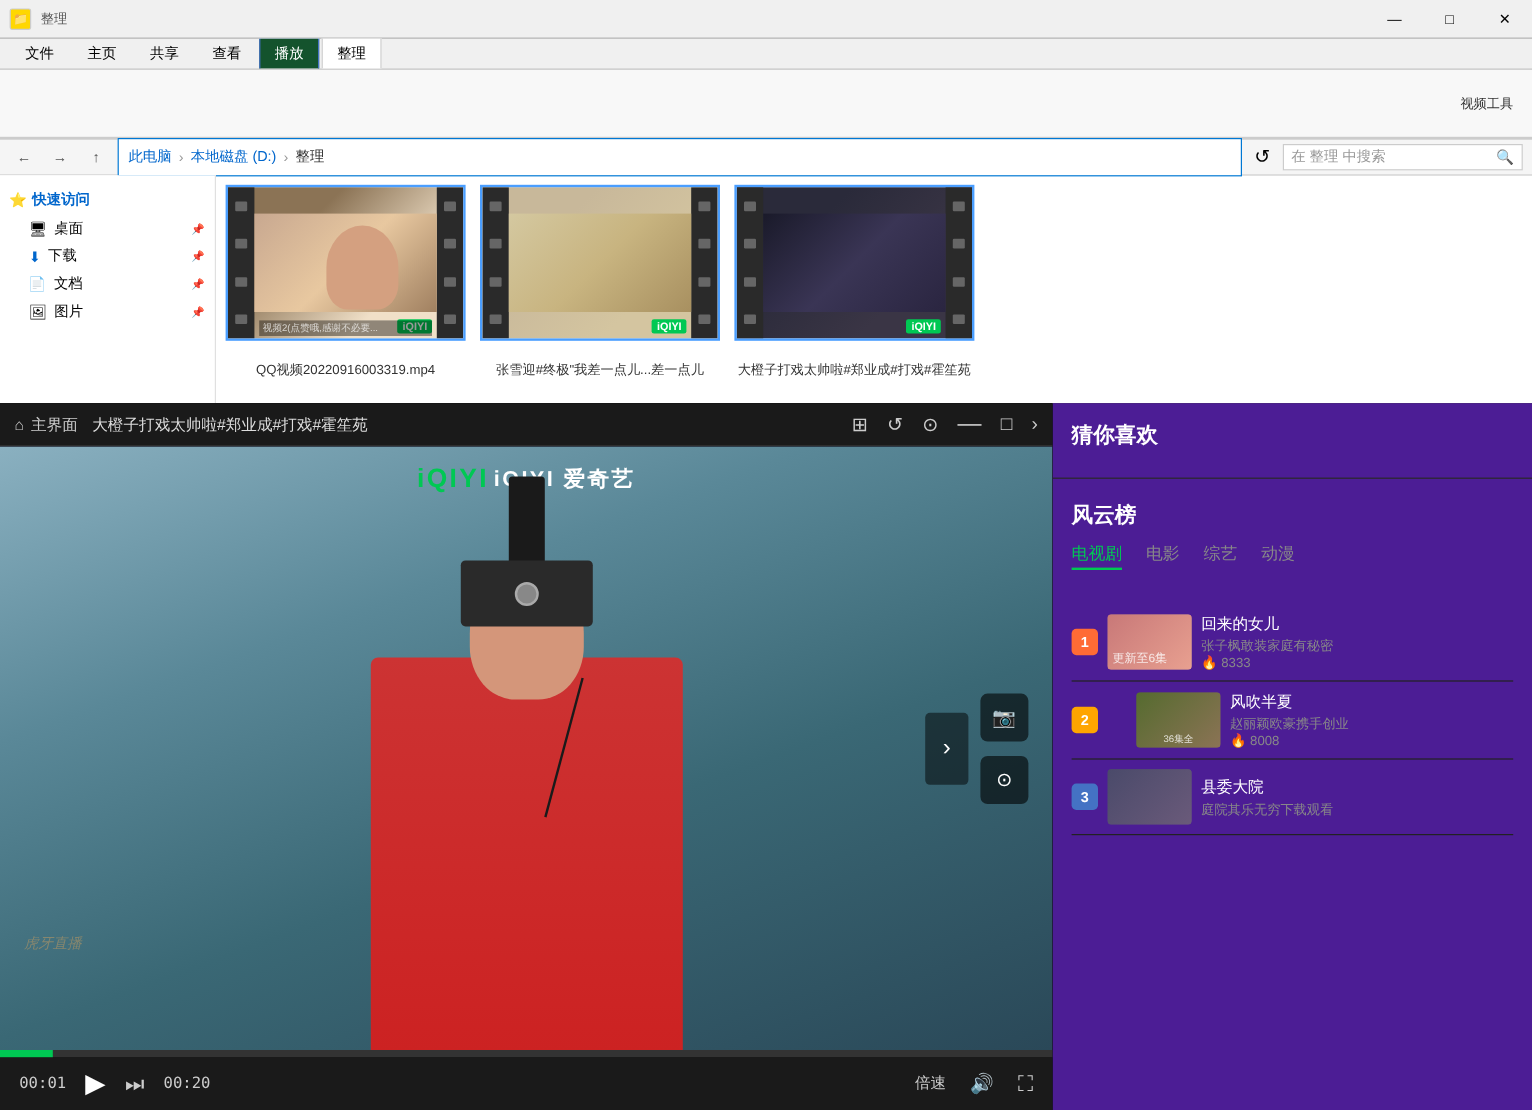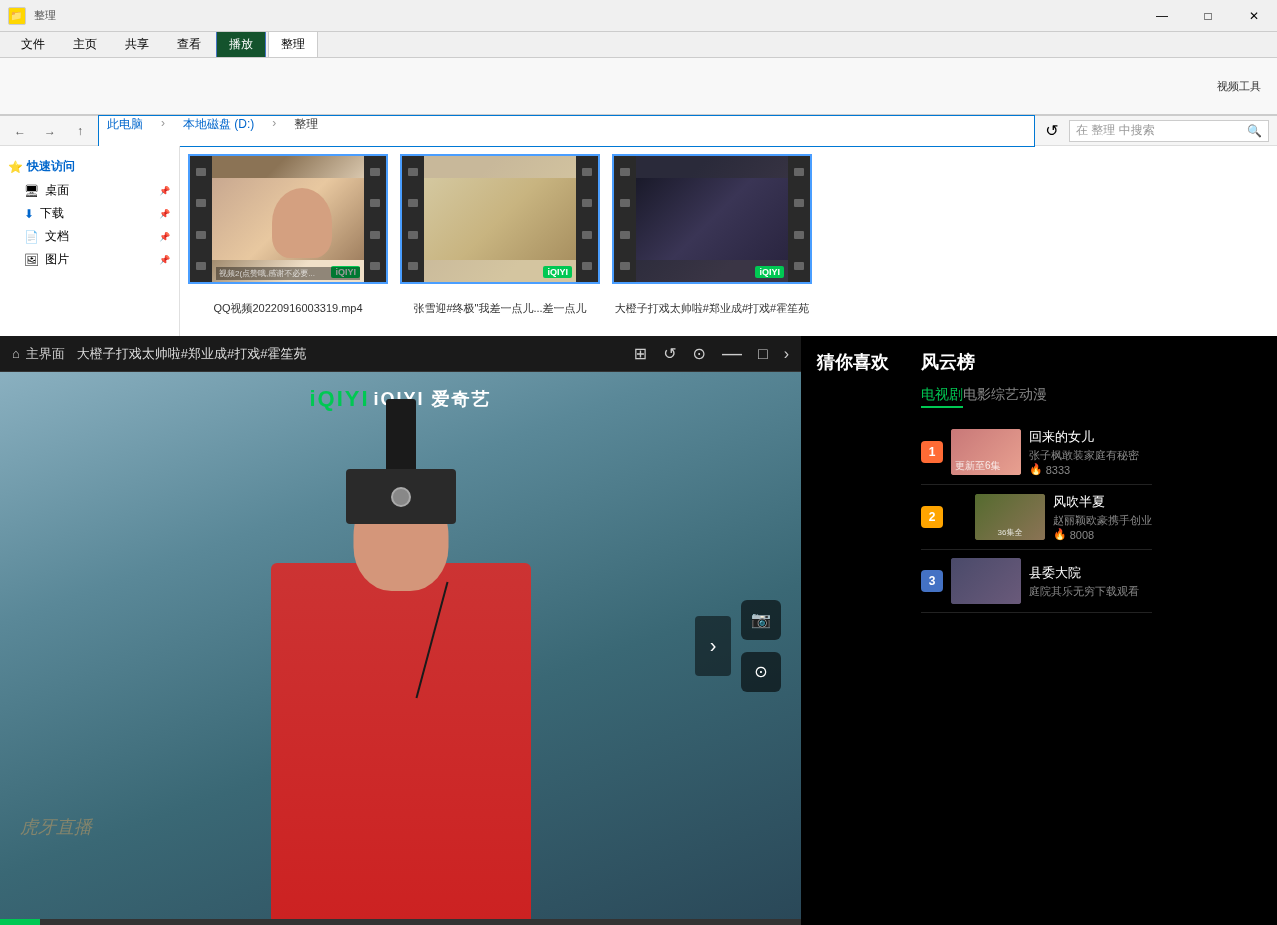--- a/index.html
+++ b/index.html
@@ -69,21 +69,22 @@
     }
     .nav-btn { width: 24px; height: 24px; display: flex; align-items: center; justify-content: center; font-size: 12px; cursor: pointer; color: #555; border-radius: 2px; }
     .address-input {
       flex: 1;
       height: 32px;
       border: 1px solid #0078d4;
       background: white;
       padding: 0 8px;
       font-size: 12px;
       display: flex;
-      gap: 16px;
+      align-items: center;
+      gap: 4px;
     }
     .breadcrumb-sep { color: #999; margin: 0 2px; }
     .search-box {
       width: 200px;
       height: 22px;
       border: 1px solid #ccc;
       background: white;
       display: flex;
       align-items: center;
       padding: 0 6px;
@@ -267,21 +268,21 @@
       height: 100%;
       display: flex;
       align-items: flex-end;
       justify-content: center;
     }
     .watermark-bottom-left {
       position: absolute;
       bottom: 80px;
       left: 20px;
       color: rgba(180,150,100,0.6);
-      font-size: 18px;
+      font-size: 12px;
       font-style: italic;
     }
     .floating-controls {
       position: absolute;
       right: 20px;
       top: 50%;
       transform: translateY(-50%);
       display: flex;
       flex-direction: column;
       gap: 12px;
@@ -339,24 +340,24 @@
     .time-display { color: #ccc; font-size: 13px; font-family: monospace; }
     .play-btn { color: white; font-size: 22px; cursor: pointer; }
     .skip-btn { color: #ccc; font-size: 18px; cursor: pointer; }
     .bottom-right { margin-left: auto; display: flex; align-items: center; gap: 20px; }
     .speed-btn { color: #ccc; font-size: 13px; cursor: pointer; }
     .volume-btn { color: #ccc; font-size: 16px; cursor: pointer; }
     .fullscreen-btn { color: #ccc; font-size: 18px; cursor: pointer; }
 
     
     .right-panel {
-      width: 476px;
-      background: #000000;
-      display: flex;
-      flex-direction: row;
+      width: 400px;
+      background: #4c1d95;
+      display: flex;
+      flex-direction: column;
       overflow-y: auto;
       height: 100%;
     }
     .panel-section { padding: 14px 16px 8px; }
     .panel-title { color: white; font-size: 18px; font-weight: bold; margin-bottom: 12px; }
 
     
     .rec-card {
       display: flex;
       gap: 10px;
@@ -383,21 +384,22 @@
     }
     .rec-info { flex: 1; }
     .rec-title { color: white; font-size: 14px; line-height: 1.4; }
 
     
     .section-divider { height: 1px; background: #2a2a2a; margin: 4px 0; }
 
     
     .trending-tabs {
       display: flex;
-      margin-bottom: 12px;
+      gap: 20px;
+      margin-bottom: 28px;
     }
     .trend-tab { font-size: 14px; color: #888; cursor: pointer; }
     .trend-tab.active { color: #00c853; border-bottom: 2px solid #00c853; padding-bottom: 2px; }
 
     .trend-item {
       display: flex;
       align-items: center;
       gap: 8px;
       padding: 8px 0;
       border-bottom: 1px solid #222;
@@ -646,20 +648,31 @@
         </div>
 
         <div class="arrow-right-btn">›</div>
       </div>
     </div>
 
     <div class="progress-area">
       <div class="progress-fill" style="width: 5%;"></div>
     </div>
 
+    <div class="player-bottom">
+      <div class="time-display">00:01</div>
+      <div class="play-btn">▶</div>
+      <div class="skip-btn">⏭</div>
+      <div class="time-display">00:20</div>
+      <div class="bottom-right">
+        <div class="speed-btn">倍速</div>
+        <div class="volume-btn">🔊</div>
+        <div class="fullscreen-btn">⛶</div>
+      </div>
+    </div>
   </div>
 
   <div class="right-panel">
 
     <div class="panel-section">
       <div class="panel-title">猜你喜欢</div>
     </div>
 
     <div class="section-divider"></div>
 

